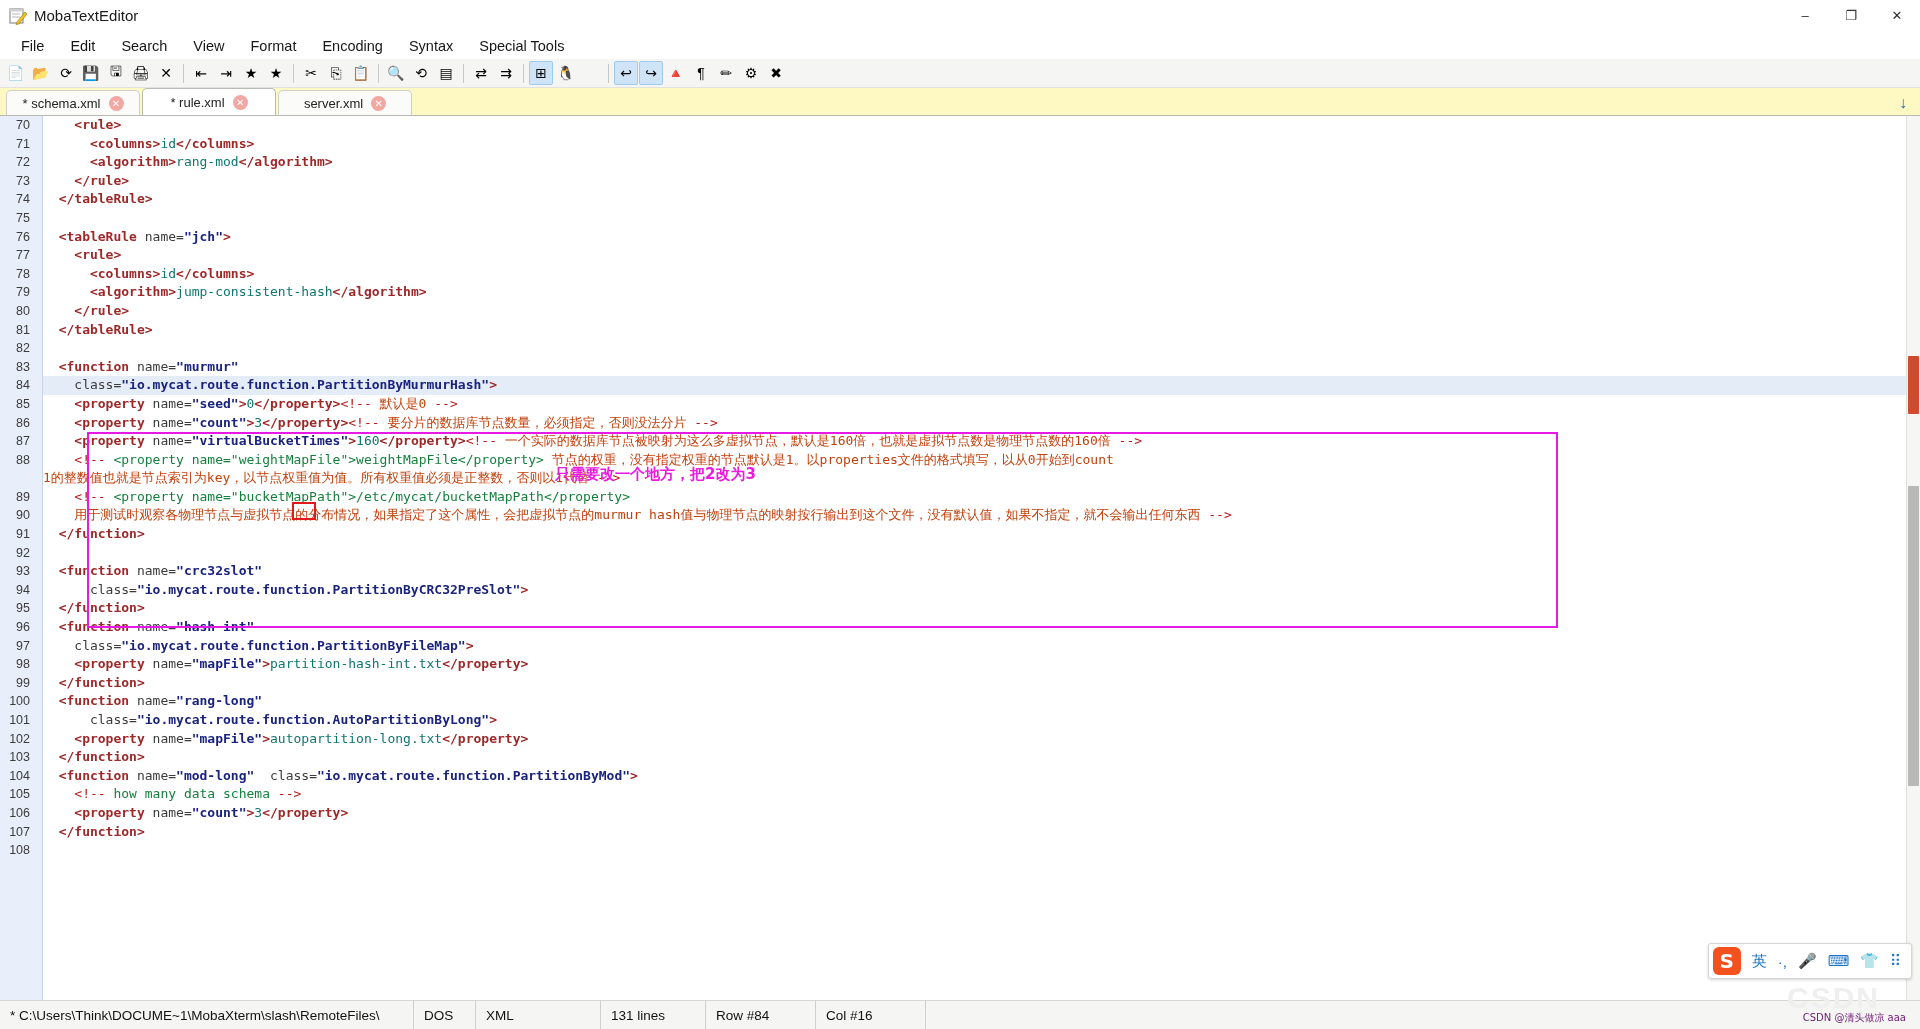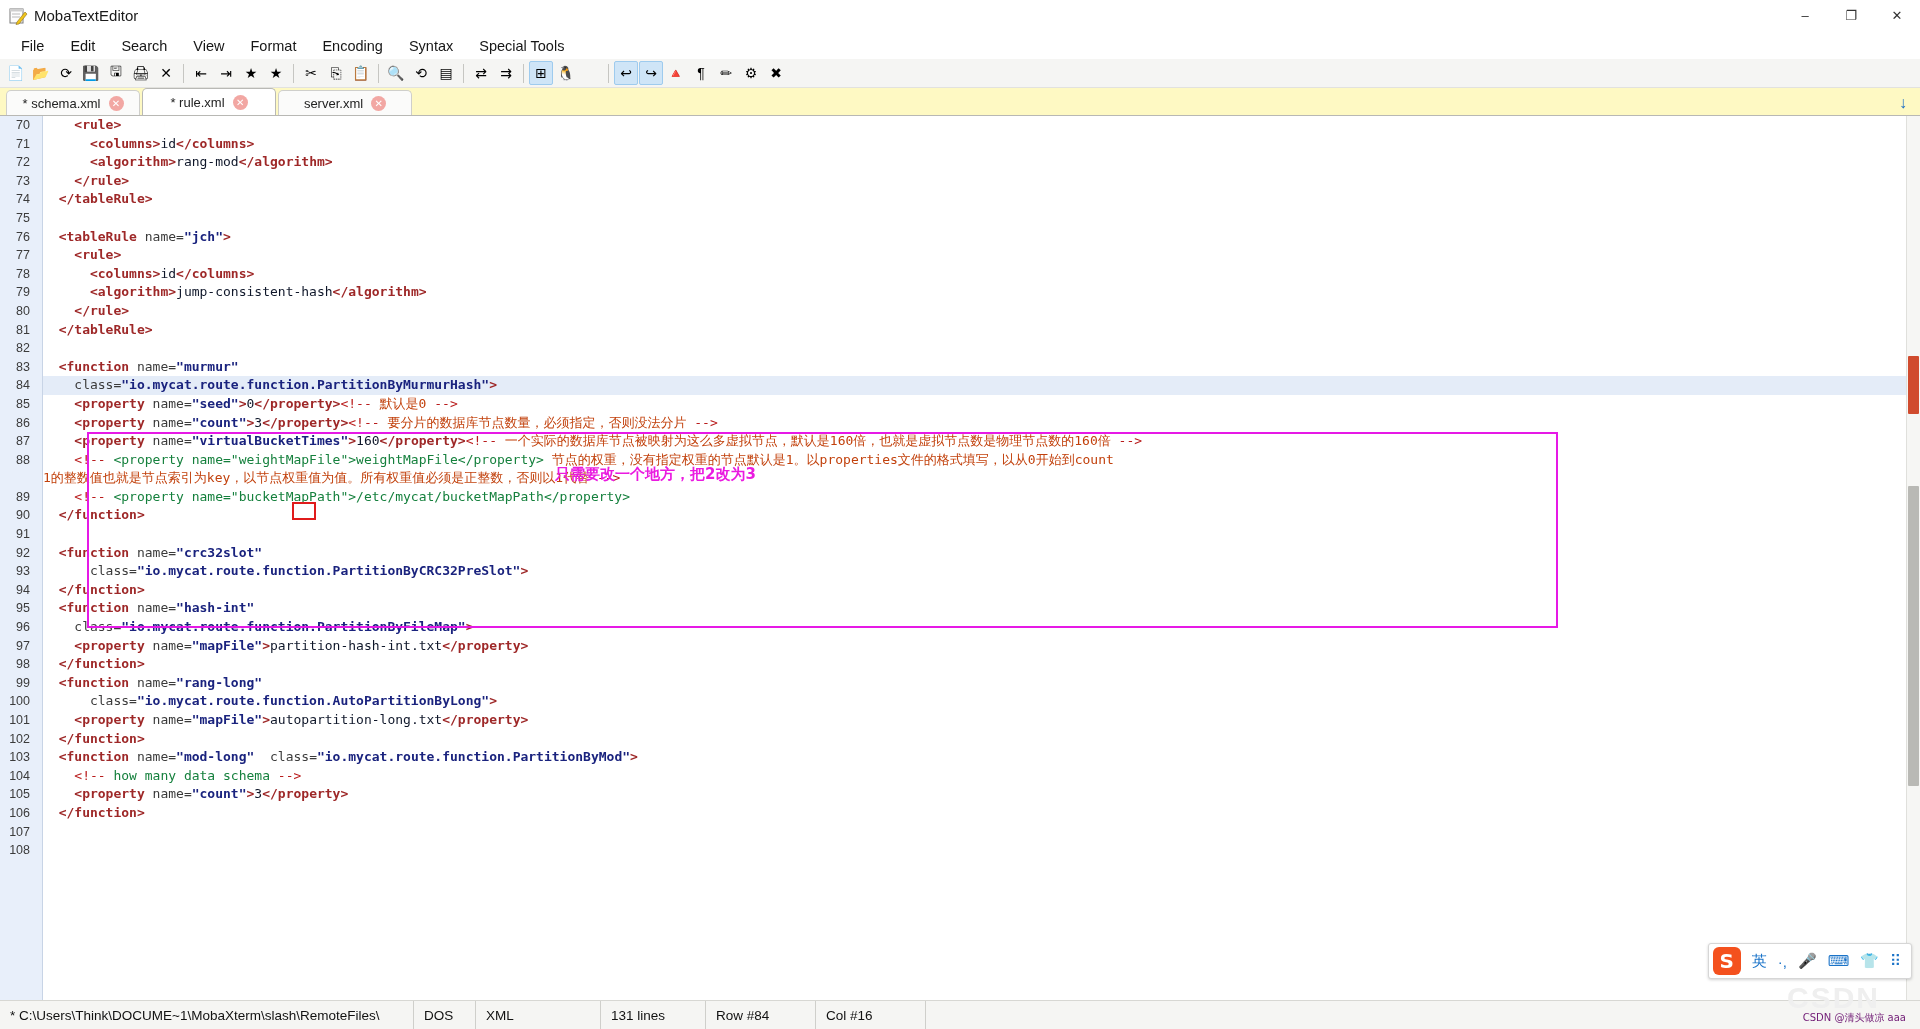--- a/index.html
+++ b/index.html
@@ -94,21 +94,21 @@
   }
   .cl{
     height:18.6px; line-height:18.6px; white-space:pre;
   }
   .cl.cur{ background:#e4ecf8; }
 
   
   .t   { color:#9e2828; font-weight:bold; }      
   .at  { color:#3b3b3b; }                        
   .av  { color:#1a237e; font-weight:bold; }      
-  .txt { color:#0f172a;margin-top:36px; }                        
+  .txt { color:#0f766e;margin-top:36px; }                        
   .cm  { color:#c2410c; }                        
   .cmd { color:#b91c1c; }                        
   .cmg { color:#15803d; }                        
   .plain { color:#3b3b3b; }
 
   
   .annobox{
     position:absolute; border:2px solid #e619e6; pointer-events:none;
     left:44px; top:316px; width:1471px; height:196px; z-index:5;
   }
@@ -326,20 +326,21 @@
       <div class="cl"><span class="t">  &lt;/tableRule&gt;</span></div>
       <div class="cl"><span class="plain"></span></div>
       <div class="cl"><span class="t">  &lt;function </span><span class="at">name=</span><span class="av">"murmur"</span></div>
       <div class="cl cur"><span class="at">    class=</span><span class="av">"io.mycat.route.function.PartitionByMurmurHash"</span><span class="t">&gt;</span></div>
       <div class="cl"><span class="t">    &lt;property </span><span class="at">name=</span><span class="av">"seed"</span><span class="t">&gt;</span><span class="txt">0</span><span class="t">&lt;/property&gt;</span><span class="cmd">&lt;!--</span><span class="cm"> 默认是0 </span><span class="cmd">--&gt;</span></div>
       <div class="cl"><span class="t">    &lt;property </span><span class="at">name=</span><span class="av">"count"</span><span class="t">&gt;</span><span class="txt">3</span><span class="t">&lt;/property&gt;</span><span class="cmd">&lt;!--</span><span class="cm"> 要分片的数据库节点数量，必须指定，否则没法分片 </span><span class="cmd">--&gt;</span></div>
       <div class="cl"><span class="t">    &lt;property </span><span class="at">name=</span><span class="av">"virtualBucketTimes"</span><span class="t">&gt;</span><span class="txt">160</span><span class="t">&lt;/property&gt;</span><span class="cmd">&lt;!--</span><span class="cm"> 一个实际的数据库节点被映射为这么多虚拟节点，默认是160倍，也就是虚拟节点数是物理节点数的160倍 </span><span class="cmd">--&gt;</span></div>
       <div class="cl"><span class="cmd">    &lt;!-- </span><span class="cmg">&lt;property name="weightMapFile"&gt;weightMapFile&lt;/property&gt;</span><span class="cm"> 节点的权重，没有指定权重的节点默认是1。以properties文件的格式填写，以从0开始到count</span></div>
       <div class="cl"><span class="cm">1的整数值也就是节点索引为key，以节点权重值为值。所有权重值必须是正整数，否则以1代替 </span><span class="cmd">--&gt;</span></div>
       <div class="cl"><span class="cmd">    &lt;!-- </span><span class="cmg">&lt;property name="bucketMapPath"&gt;/etc/mycat/bucketMapPath&lt;/property&gt;</span></div>
+      <div class="cl"><span class="cm">    用于测试时观察各物理节点与虚拟节点的分布情况，如果指定了这个属性，会把虚拟节点的murmur hash值与物理节点的映射按行输出到这个文件，没有默认值，如果不指定，就不会输出任何东西 </span><span class="cmd">--&gt;</span></div>
       <div class="cl"><span class="t">  &lt;/function&gt;</span></div>
       <div class="cl"><span class="plain"></span></div>
       <div class="cl"><span class="t">  &lt;function </span><span class="at">name=</span><span class="av">"crc32slot"</span></div>
       <div class="cl"><span class="at">      class=</span><span class="av">"io.mycat.route.function.PartitionByCRC32PreSlot"</span><span class="t">&gt;</span></div>
       <div class="cl"><span class="t">  &lt;/function&gt;</span></div>
       <div class="cl"><span class="t">  &lt;function </span><span class="at">name=</span><span class="av">"hash-int"</span></div>
       <div class="cl"><span class="at">    class=</span><span class="av">"io.mycat.route.function.PartitionByFileMap"</span><span class="t">&gt;</span></div>
       <div class="cl"><span class="t">    &lt;property </span><span class="at">name=</span><span class="av">"mapFile"</span><span class="t">&gt;</span><span class="txt">partition-hash-int.txt</span><span class="t">&lt;/property&gt;</span></div>
       <div class="cl"><span class="t">  &lt;/function&gt;</span></div>
       <div class="cl"><span class="t">  &lt;function </span><span class="at">name=</span><span class="av">"rang-long"</span></div>

